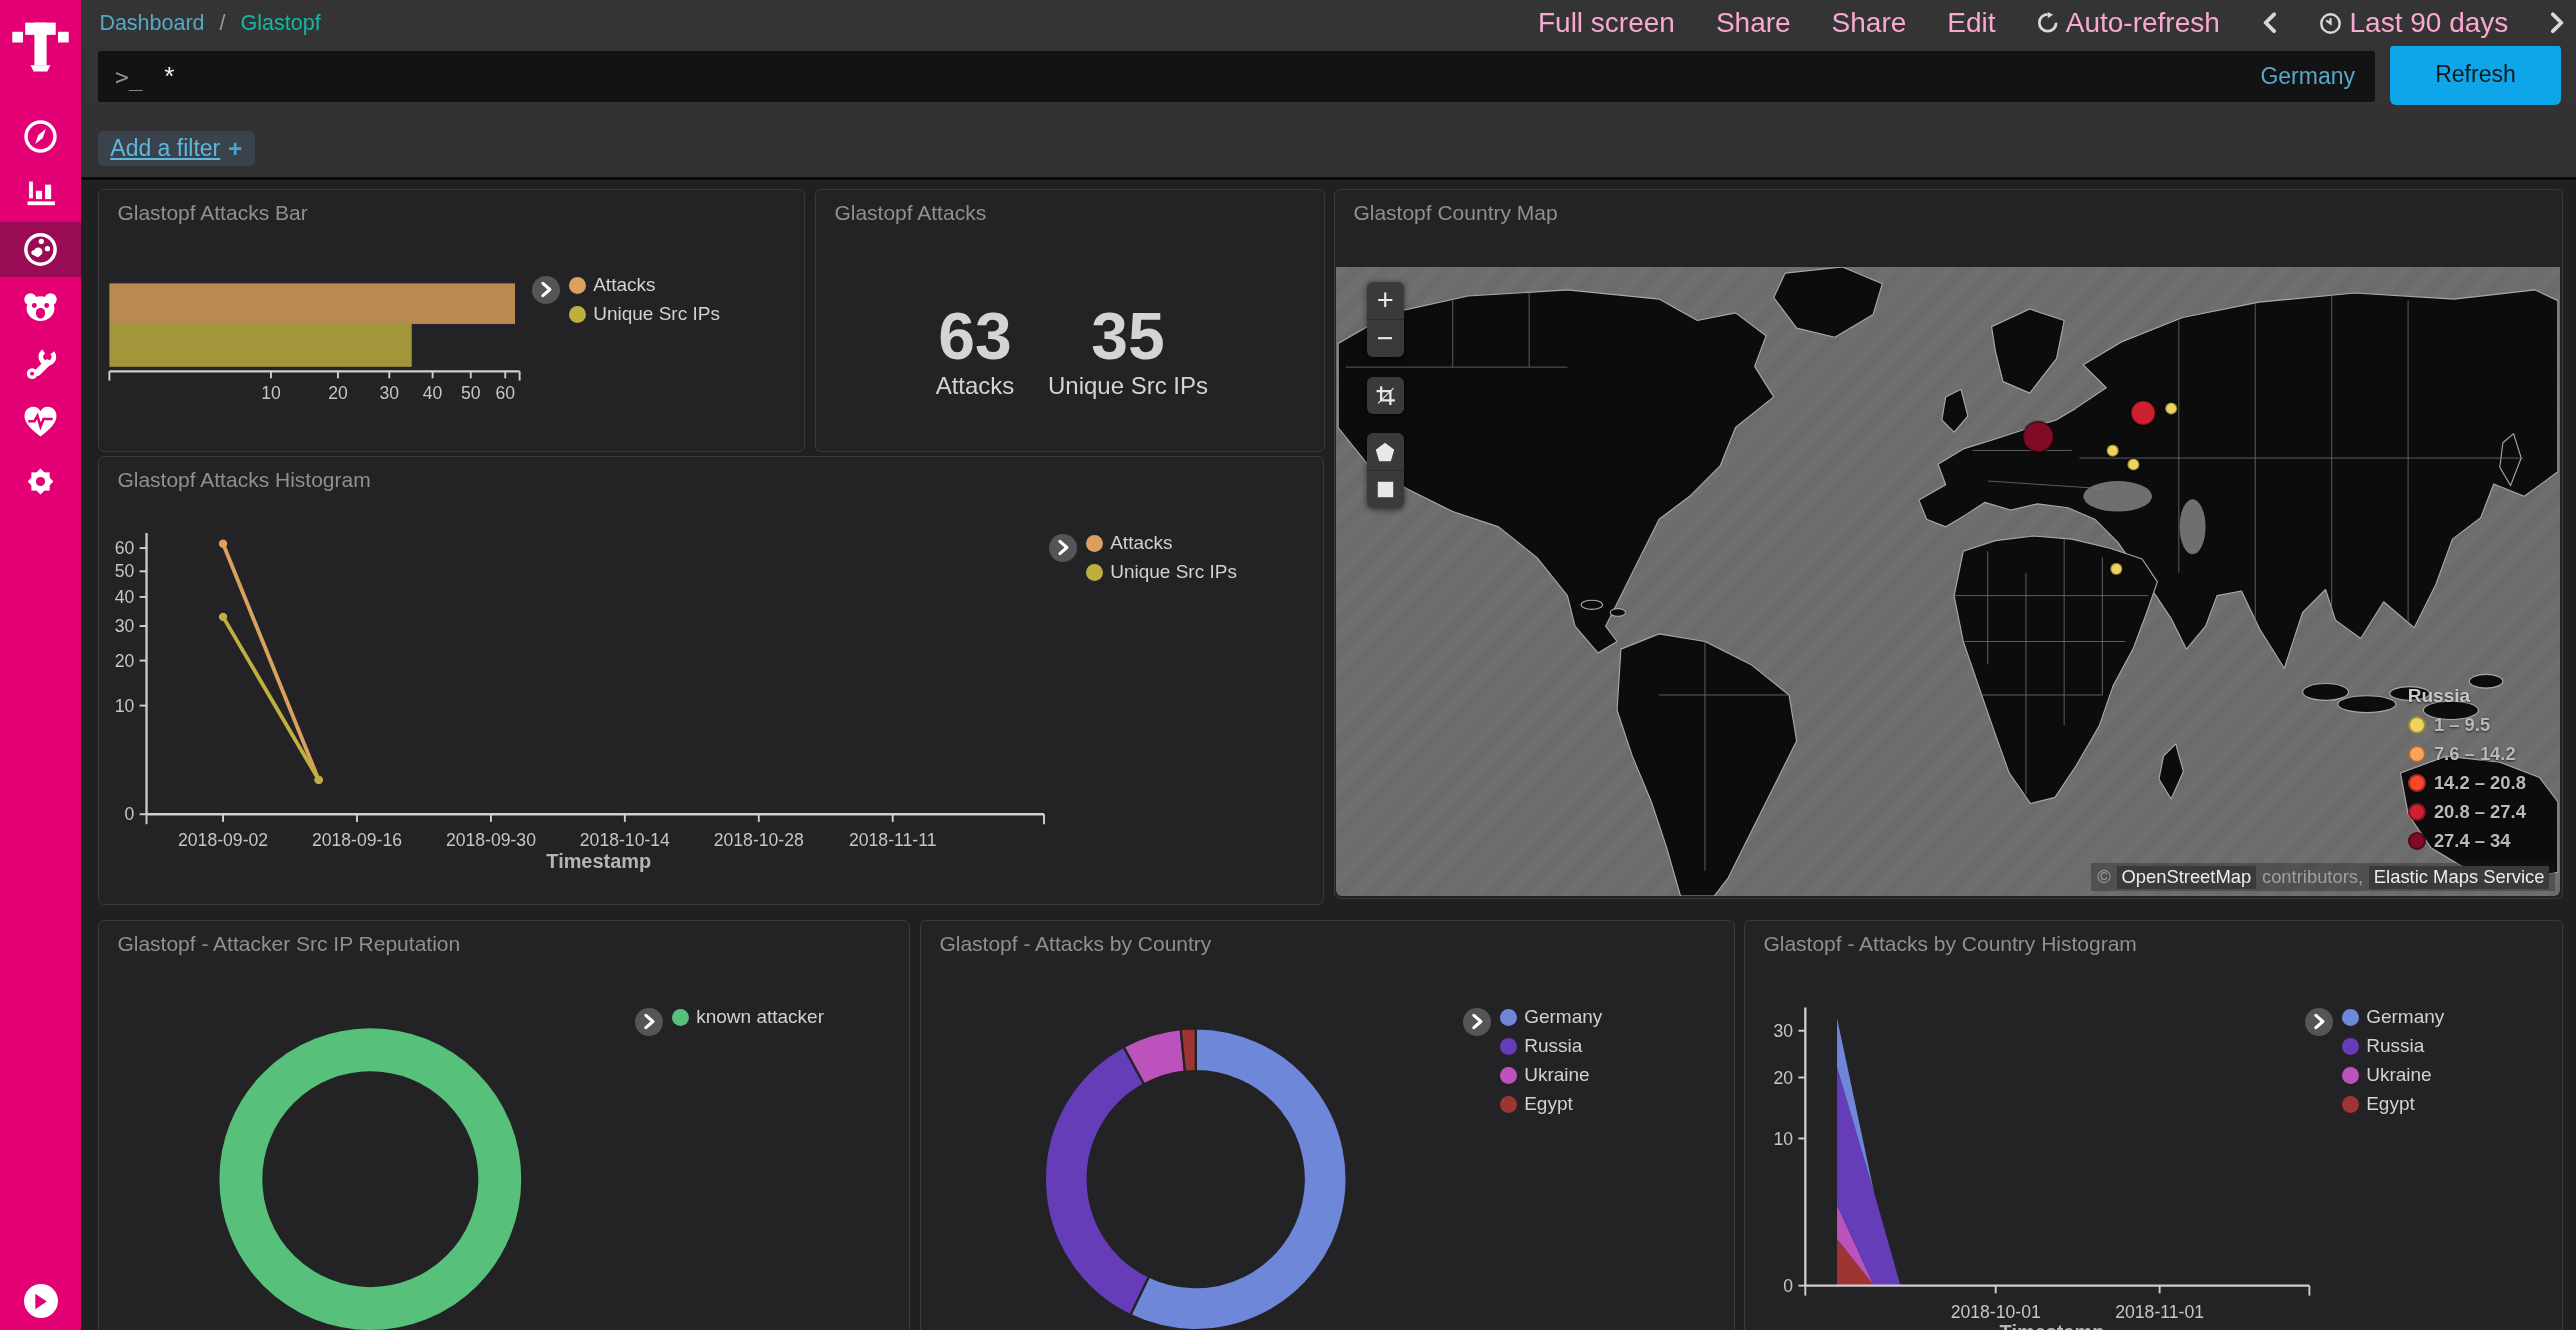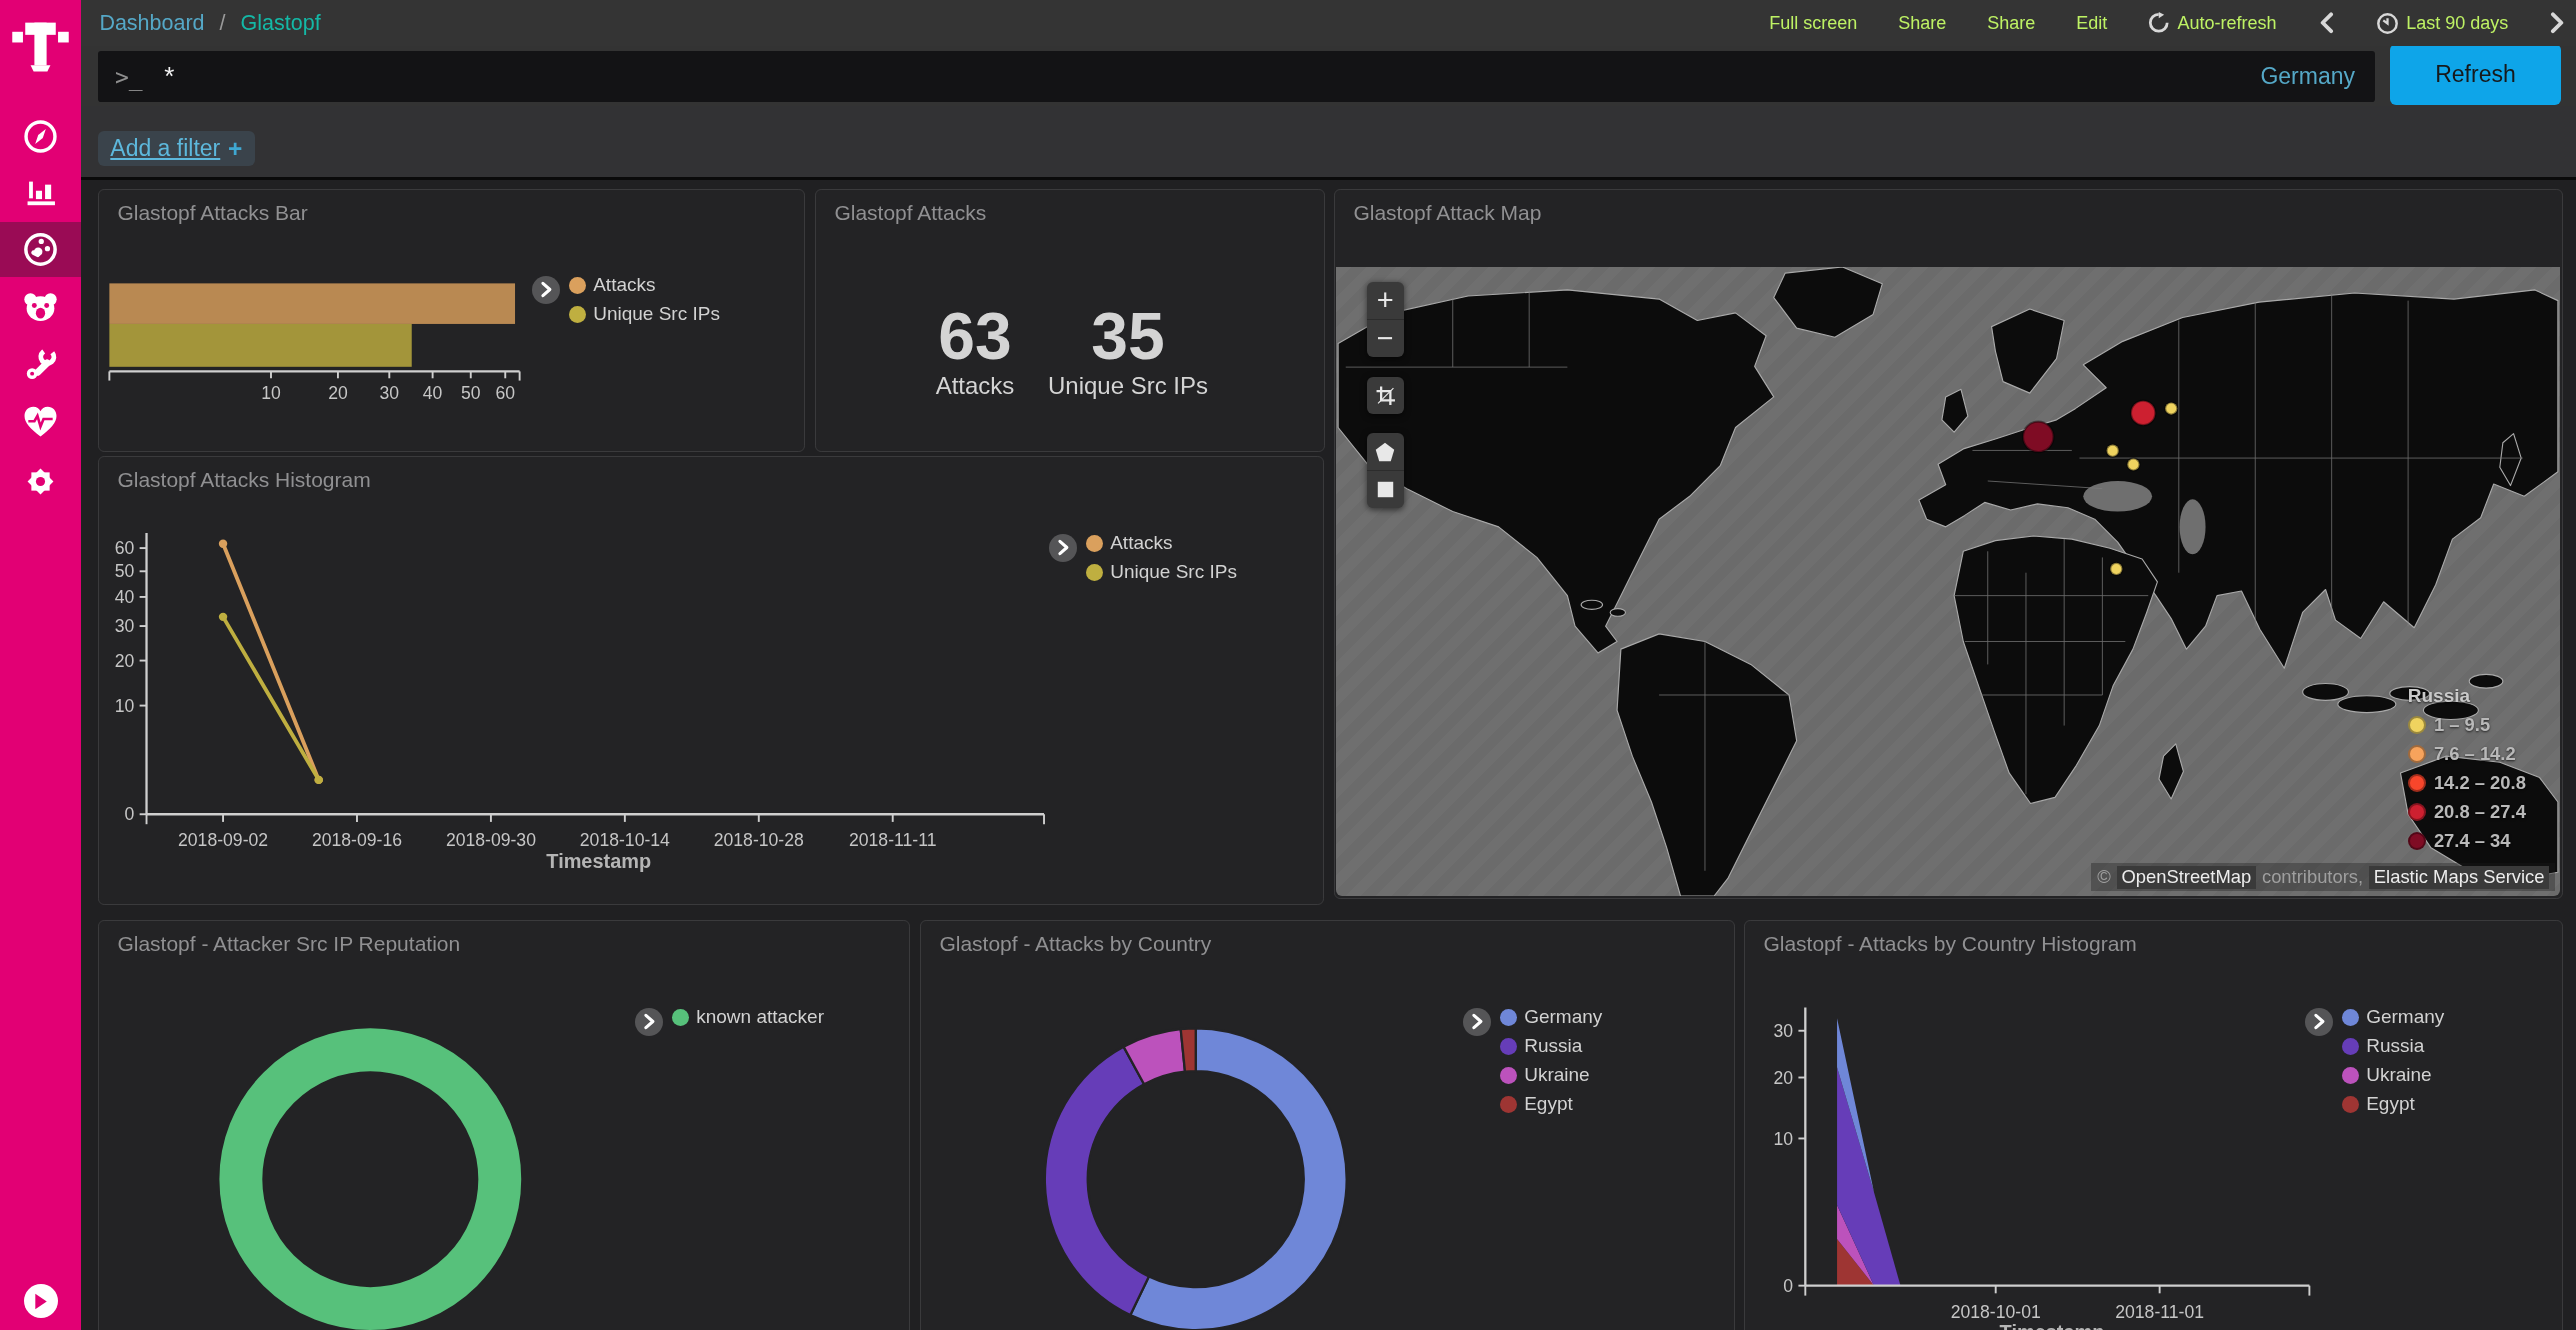--- a/index.html
+++ b/index.html
@@ -11,21 +11,21 @@
   .side-item.selected{background:#9a0b55;}
   .side-item svg{display:block;}
   #expand-btn{left:24px;top:1284px;width:34px;height:34px;border-radius:50%;background:#ffffff;
     display:flex;align-items:center;justify-content:center;cursor:pointer;}
   
   #topnav{left:81px;top:0;width:2496px;height:46px;background:#343434;display:flex;align-items:center;z-index:40;}
   #breadcrumb{margin-left:18.4px;font-size:21.5px;display:flex;align-items:center;gap:15px;}
   #breadcrumb .link{color:#55a8c7;cursor:pointer;}
   #breadcrumb .sep{color:#9a9a9a;}
   #breadcrumb .current{color:#14b8a6;}
-  #topmenu{margin-left:auto;display:flex;align-items:center;gap:41px;padding-right:10.7px;font-size:18px;color:#bef264;}
+  #topmenu{margin-left:auto;display:flex;align-items:center;gap:41px;padding-right:10.7px;font-size:28px;color:#f9a8d4;}
   .menu-item{cursor:pointer;white-space:nowrap;display:flex;align-items:center;gap:7.7px;}
   
   #querybar-row{left:81px;top:46px;width:2496px;height:60px;background:#333333;}
   #query-input{left:98px;top:51px;width:2277px;height:51px;background:#131315;border-radius:3.1px;
     display:flex;align-items:center;cursor:text;}
   #query-prompt{margin-left:17px;font-family:"DejaVu Sans Mono","Liberation Mono",monospace;font-size:23px;color:#8e8e8e;}
   #query-text{margin-left:21.5px;font-size:26px;color:#f2f2f2;}
   #options-link{margin-left:auto;margin-right:20px;font-size:23px;color:#55a8c7;cursor:pointer;}
   #refresh-btn{left:2390px;top:44px;width:171px;height:61px;border-radius:6.1px;background:#0ea5e9;color:#17191b;
     font-size:23px;display:flex;align-items:center;justify-content:center;cursor:pointer;}
@@ -242,21 +242,21 @@
         <div class="metric-label">Attacks</div>
       </div>
       <div class="metric-block" style="left: 312px; top: 113px;">
         <div class="metric-value">35</div>
         <div class="metric-label">Unique Src IPs</div>
       </div>
     </div>
 </div>
 
 <div class="panel abs" style="left:1334px;top:189px;width:1227px;height:708px;">
-  <div class="panel-title">Glastopf Attack Map</div>
+  <div class="panel-title">Glastopf Country Map</div>
   <div id="map-canvas" class="abs">
     <svg id="map-svg" width="1224" height="629" viewBox="0 0 1596 823">
       <g fill="#0c0c0c" stroke="#a9a9a9" stroke-width="1.5" stroke-linejoin="round">
 
         <path d="M0,210 L0,100 L70,60 L170,38 L300,30 L420,42 L470,70 L520,60 L560,90 L545,130 L570,170 L520,210 L500,260 L460,300 L420,330 L390,390 L370,430 L350,470 L365,490 L340,505 L310,470 L300,430 L260,380 L210,340 L150,320 L90,290 L40,260 Z"></path>
 
         <path d="M585,8 L660,0 L712,22 L700,62 L650,92 L600,80 L570,40 Z"></path>
 
         <path d="M370,500 L420,480 L480,490 L540,520 L590,560 L600,620 L570,680 L540,740 L510,800 L492,823 L448,823 L430,760 L410,700 L385,640 L365,580 Z"></path>
 

